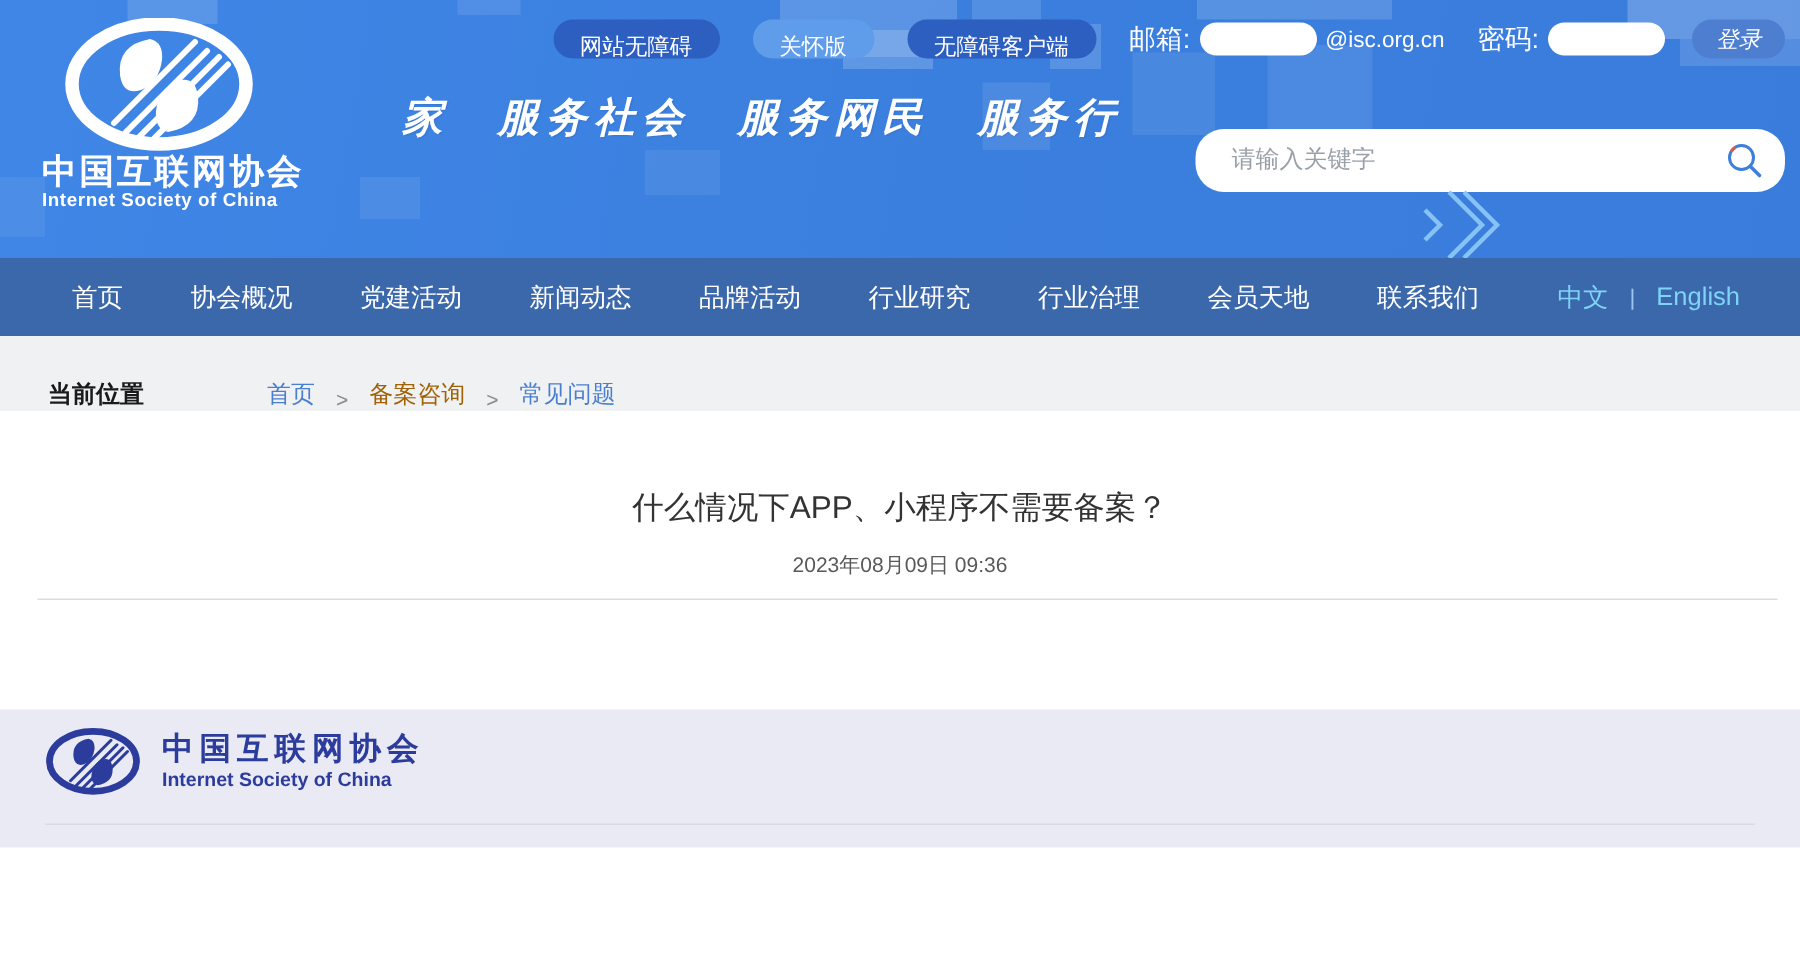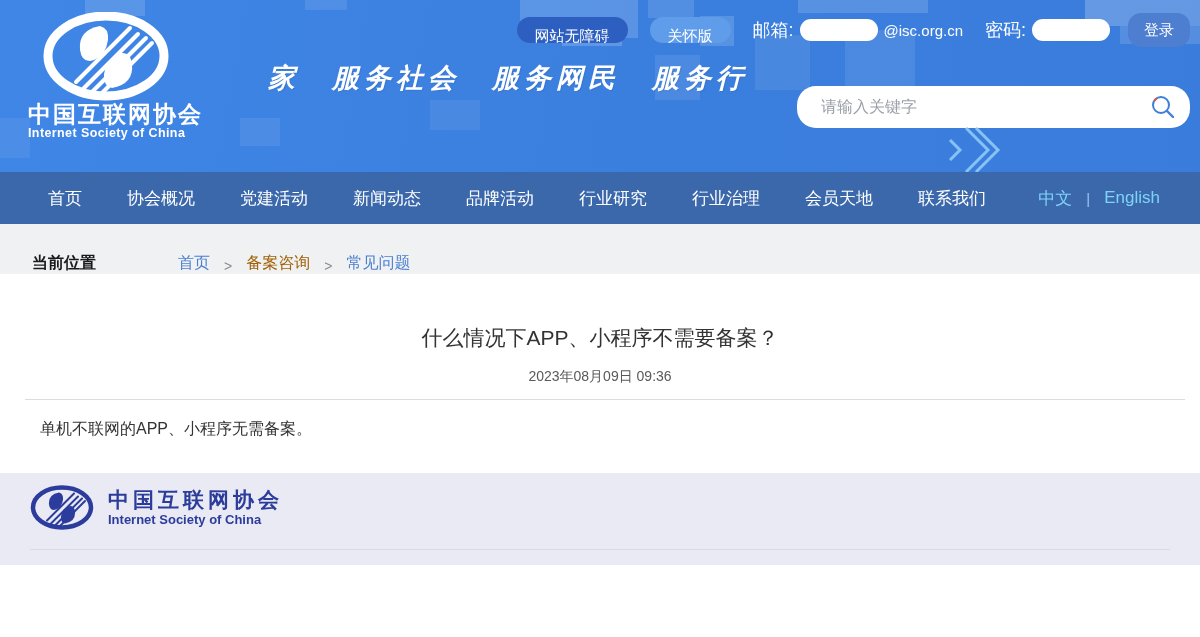--- a/index.html
+++ b/index.html
@@ -24,22 +24,22 @@
   .topbar { position:absolute; top:13px; right:10px; display:flex; align-items:center; }
   .pill { height:26px; border-radius:13px; color:#fff; font-size:15px; line-height:26px;
     padding:6px 18px; border:none; cursor:pointer; }
   .pill.dark { background:#2c5fc0; }
   .pill.light { background:#5f9ce9; }
   .pill + .pill { margin-left:22px; }
   .cred-label { color:#fff; font-size:18px; margin-left:22px; margin-right:6px; }
   .cred-input { width:78px; height:22px; border-radius:11px; border:none; background:#fff;
     outline:none; padding:0 10px; font-size:13px; }
   .cred-suffix { color:#fff; font-size:15px; margin-left:6px; }
-  .login-btn { height:34px; border-radius:13px; background:#4e7ecf; color:#fff; font-size:15px;
-    border:none; padding:0 16px; margin-left:18px; cursor:pointer; }
+  .login-btn { height:26px; border-radius:13px; background:#4e7ecf; color:#fff; font-size:15px;
+    border:none; padding:0 16px; margin-left:18px; cursor:pointer;font-style:italic; }
 
   .searchbox { position:absolute; left:797px; top:86px; width:393px; height:42px;
     background:#fff; border-radius:19px; display:flex; align-items:center; }
   .searchbox input { flex:1; border:none; outline:none; background:transparent;
     padding:0 10px 0 24px; font-size:16px; color:#333; }
   .searchbox input::placeholder { color:#9aa0a8; }
   .search-icon-wrap { width:40px; height:38px; display:flex; align-items:center; cursor:pointer; }
 
   .chevron-decor { position:absolute; left:942px; top:126px; }
 
@@ -115,20 +115,21 @@
       </svg>
       <div class="logo-title">中国互联网协会</div>
       <div class="logo-sub">Internet Society of China</div>
     </div>
 
     <div class="slogan">家　服务社会　服务网民　服务行</div>
 
     <div class="topbar">
       <button class="pill dark">网站无障碍</button>
       <button class="pill light">关怀版</button>
+      <button class="pill dark">无障碍客户端</button>
       <span class="cred-label">邮箱:</span>
       <input class="cred-input" type="text" style="">
       <span class="cred-suffix">@isc.org.cn</span>
       <span class="cred-label">密码:</span>
       <input class="cred-input" type="password" style="">
       <button class="login-btn">登录</button>
     </div>
 
     <div class="searchbox">
       <input type="text" placeholder="请输入关键字" style="">
@@ -171,21 +172,20 @@
     <span class="crumb-sep">&gt;</span>
     <span class="crumb-plain">备案咨询</span>
     <span class="crumb-sep">&gt;</span>
     <span class="crumb-link">常见问题</span>
   </div>
 
   <div class="content">
     <div class="article-title">什么情况下APP、小程序不需要备案？</div>
     <div class="article-date">2023年08月09日 09:36</div>
     <div class="article-divider"></div>
-    <div class="article-body">单机不联网的APP、小程序无需备案。</div>
   </div>
 
   <div class="footer">
     <div class="footer-logo">
       <svg width="64" height="46" viewBox="0 0 128 90">
         <g stroke="#2c3c9c" fill="none">
           <ellipse cx="64" cy="44" rx="58" ry="40" stroke-width="9"></ellipse>
         </g>
         <g stroke="#2c3c9c" stroke-width="4" stroke-linecap="round">
           <line x1="34" y1="70" x2="88" y2="16"></line>

